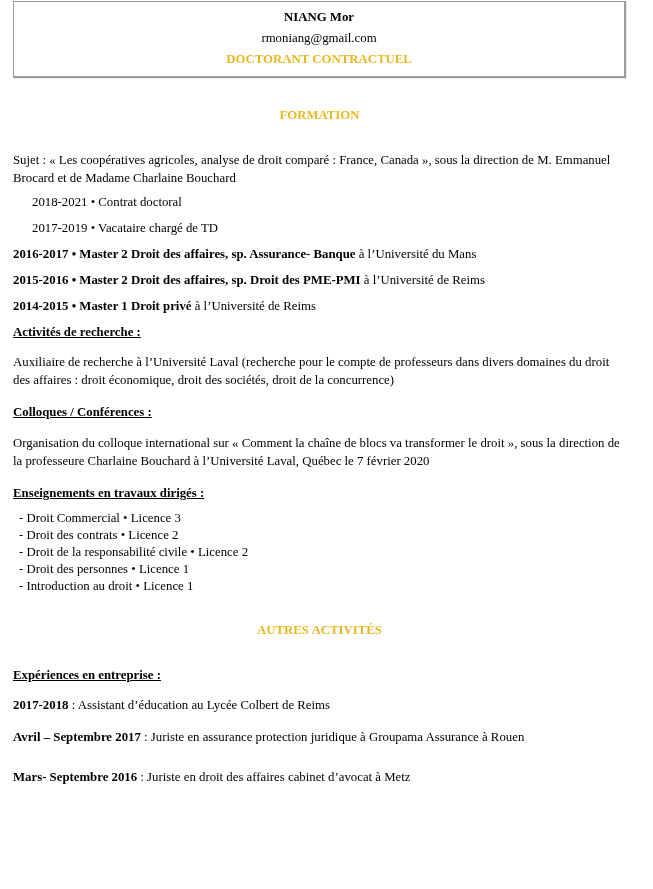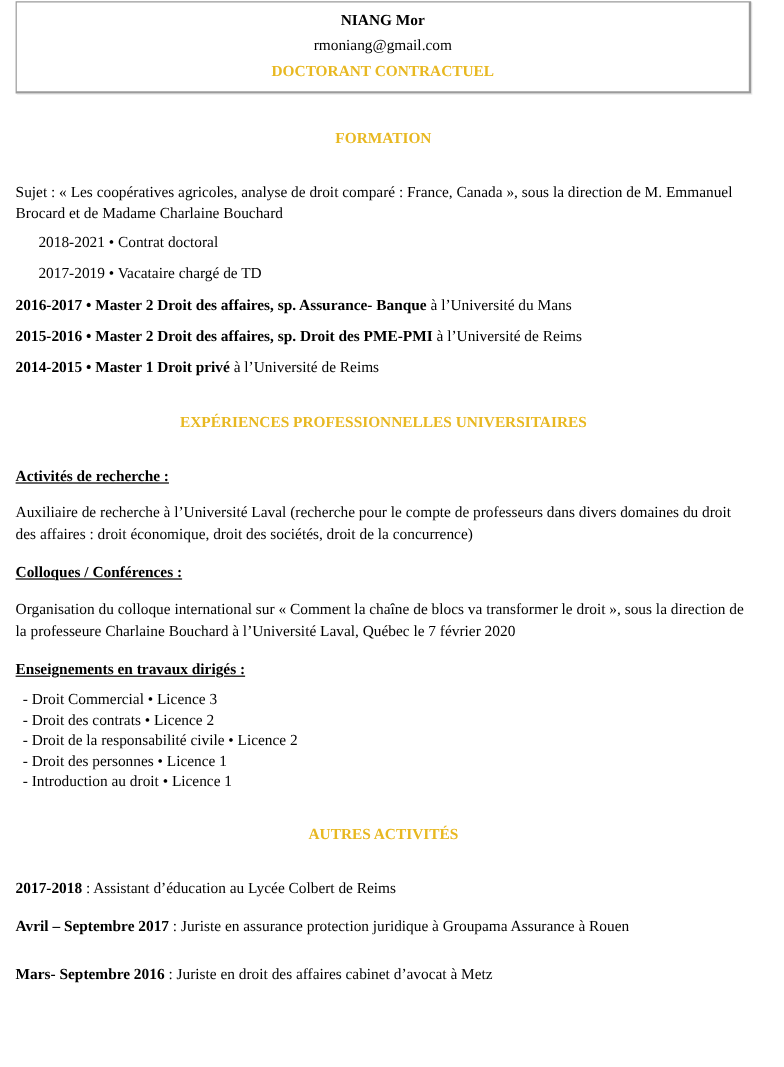--- a/index.html
+++ b/index.html
@@ -71,40 +71,40 @@
 
     <div class="sub">2018-2021 • Contrat doctoral</div>
     <div class="sub">2017-2019 • Vacataire chargé de TD</div>
 
     <p class="para mb8"><span class="b">2016-2017 • Master 2 Droit des affaires, sp. Assurance- Banque</span><span> à l’Université du Mans</span></p>
 
     <p class="para mb8"><span class="b">2015-2016 • Master 2 Droit des affaires, sp. Droit des PME-PMI</span><span> à l’Université de Reims</span></p>
 
     <p class="para mb8"><span class="b">2014-2015 • Master 1 Droit privé</span><span> à l’Université de Reims</span></p>
 
-    <div class="section-heading">EXPÉRIENCES PROFESSIONNELLES UNIVERSITAIRES</div>
 
     <p class="label mb12">Activités de recherche :</p>
     <p class="para">Auxiliaire de recherche à l’Université Laval (recherche pour le compte de professeurs dans divers domaines du droit des affaires : droit économique, droit des sociétés, droit de la concurrence)</p>
 
     <p class="label">Colloques / Conférences :</p>
     <p class="para">Organisation du colloque international sur « Comment la chaîne de blocs va transformer le droit », sous la direction de la professeure Charlaine Bouchard à l’Université Laval, Québec le 7 février 2020</p>
 
     <p class="label mb8">Enseignements en travaux dirigés :</p>
 
     <div class="courses">
       <div class="course">- Droit Commercial • Licence 3</div>
       <div class="course">- Droit des contrats • Licence 2</div>
       <div class="course">- Droit de la responsabilité civile • Licence 2</div>
       <div class="course">- Droit des personnes • Licence 1</div>
       <div class="course">- Introduction au droit • Licence 1</div>
     </div>
 
     <div class="section-heading mt28">AUTRES ACTIVITÉS</div>
 
+    <p class="label mb12">Expériences en entreprise :</p>
 
     <p class="para"><span class="b">2017-2018</span><span> : Assistant d’éducation au Lycée Colbert de Reims</span></p>
 
     <p class="para mb10"><span class="b">Avril – Septembre 2017</span><span> : Juriste en assurance protection juridique à Groupama Assurance à Rouen</span></p>
 
     <p class="para"><span class="b">Mars- Septembre 2016</span><span> : Juriste en droit des affaires cabinet d’avocat à Metz</span></p>
 
   </div>
 </div>
 

